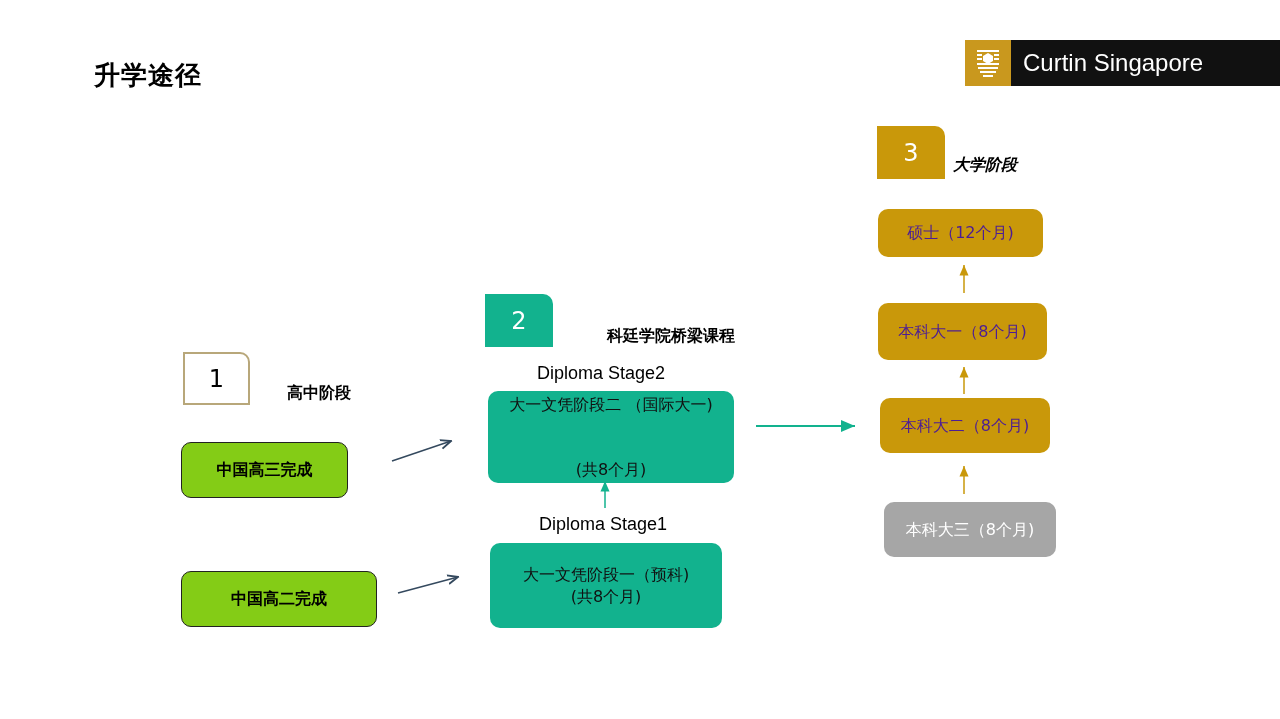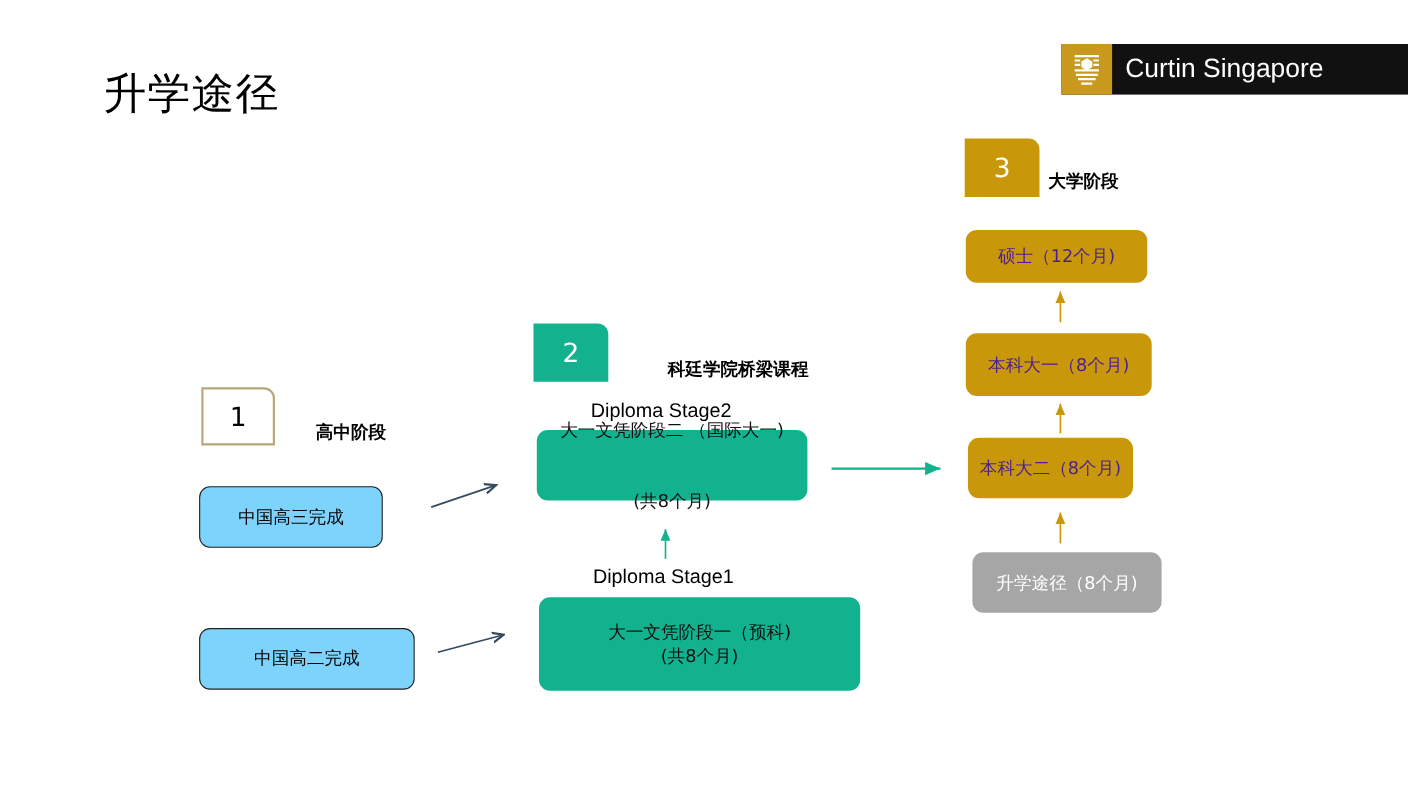--- a/index.html
+++ b/index.html
@@ -1,31 +1,31 @@
 <!DOCTYPE html>
 <html><head>
 <meta charset="utf-8">
 <style>
   html, body { margin:0; padding:0; }
   body { width:1280px; height:719px; background:#ffffff; position:relative; overflow:hidden;
          font-family:"DejaVu Sans","Liberation Sans",sans-serif; color:#000; }
   .abs { position:absolute; }
-  .title { left:94px; top:58px; font-size:39px; font-weight:normal; letter-spacing:1px; }
+  .title { left:94px; top:58px; font-size:26px; font-weight:bold; letter-spacing:1px; }
   .logo { left:965px; top:40px; width:320px; height:46px; background:#111; display:flex; align-items:center; }
   .logo-mark { width:46px; height:46px; background:#c9981e; display:flex; align-items:center; justify-content:center; }
   .logo-text { color:#fff; font-family:"Liberation Sans",sans-serif; font-size:24px; padding-left:12px; }
   .num-badge { display:flex; align-items:center; justify-content:center; font-size:24px;
                border-top-right-radius:10px; }
   .badge1 { left:183px; top:352px; width:67px; height:53px; background:#fff; border:2px solid #b8a77a; color:#000; box-sizing:border-box; }
   .badge2 { left:485px; top:294px; width:68px; height:53px; background:#12b28e; color:#fff; }
   .badge3 { left:877px; top:126px; width:68px; height:53px; background:#c9980a; color:#fff; }
   .stage-label { font-size:16px; font-weight:bold; }
   .box { display:flex; align-items:center; justify-content:center; text-align:center;
          border-radius:10px; box-sizing:border-box; font-size:16px; line-height:22px; }
-  .box-outline { background:#7dd3fc; border:1.5px solid #222; color:#000; }
+  .box-outline { background:#84cc16; border:1.5px solid #222; color:#000;font-weight:bold; }
   .box-green { background:#12b28e; color:#111; }
   .box-gold { background:#c9980a; color:#4c1d95; }
   .box-gray { background:#a6a6a6; color:#fff; }
   .dip-label { font-size:18px; font-weight:normal; font-family:"Liberation Sans","DejaVu Sans",sans-serif; }
   svg.arrows { position:absolute; left:0; top:0; }
 </style>
 </head>
 <body>
 
 <div class="abs title">升学途径</div>
@@ -52,36 +52,36 @@
 </div>
 
 <div class="abs num-badge badge1">1</div>
 <div class="abs stage-label" style="left:287px;top:383px;">高中阶段</div>
 <div class="abs box box-outline" style="left:181px;top:442px;width:167px;height:56px;">中国高三完成</div>
 <div class="abs box box-outline" style="left:181px;top:571px;width:196px;height:56px;">中国高二完成</div>
 
 <div class="abs num-badge badge2">2</div>
 <div class="abs stage-label" style="left:571px;top:326px;margin-left:36px;">科廷学院桥梁课程</div>
 <div class="abs dip-label" style="left:537px;top:363px;">Diploma Stage2</div>
-<div class="abs box box-green" style="left:488px;top:391px;width:246px;height:64px;flex-direction:column;gap:43px;">
+<div class="abs box box-green" style="left:488px;top:391px;width:246px;height:92px;flex-direction:column;gap:43px;">
   <div>大一文凭阶段二 （国际大一)</div>
   <div>(共8个月)</div>
 </div>
 <div class="abs dip-label" style="left:539px;top:514px;">Diploma Stage1</div>
-<div class="abs box box-green" style="left:490px;top:543px;width:292px;height:85px;flex-direction:column;">
+<div class="abs box box-green" style="left:490px;top:543px;width:232px;height:85px;flex-direction:column;">
   <div>大一文凭阶段一（预科)</div>
   <div>(共8个月)</div>
 </div>
 
 <div class="abs num-badge badge3">3</div>
-<div class="abs stage-label" style="left:953px;top:155px;">大学阶段</div>
+<div class="abs stage-label" style="left:953px;top:155px;font-style:italic;">大学阶段</div>
 <div class="abs box box-gold" style="left:878px;top:209px;width:165px;height:48px;">硕士（12个月)</div>
 <div class="abs box box-gold" style="left:878px;top:303px;width:169px;height:57px;">本科大一（8个月)</div>
-<div class="abs box box-gold" style="left:880px;top:398px;width:150px;height:55px;">本科大二（8个月)</div>
-<div class="abs box box-gray" style="left:884px;top:502px;width:172px;height:55px;">升学途径（8个月)</div>
+<div class="abs box box-gold" style="left:880px;top:398px;width:170px;height:55px;">本科大二（8个月)</div>
+<div class="abs box box-gray" style="left:884px;top:502px;width:172px;height:55px;">本科大三（8个月)</div>
 
 <svg class="arrows" width="1280" height="719">
   <defs>
     <marker id="ah-dark" markerWidth="8" markerHeight="8" refX="7" refY="4" orient="auto">
         <path d="M0,1 L7,4 L0,7" fill="none" stroke="#34495e" stroke-width="1.3"></path>
       </marker>
     <marker id="ah-green" markerWidth="8" markerHeight="8" refX="7" refY="4" orient="auto">
         <path d="M0,1 L7,4 L0,7 Z" fill="#12b28e"></path>
       </marker>
     <marker id="ah-gold" markerWidth="8" markerHeight="8" refX="7" refY="4" orient="auto">

